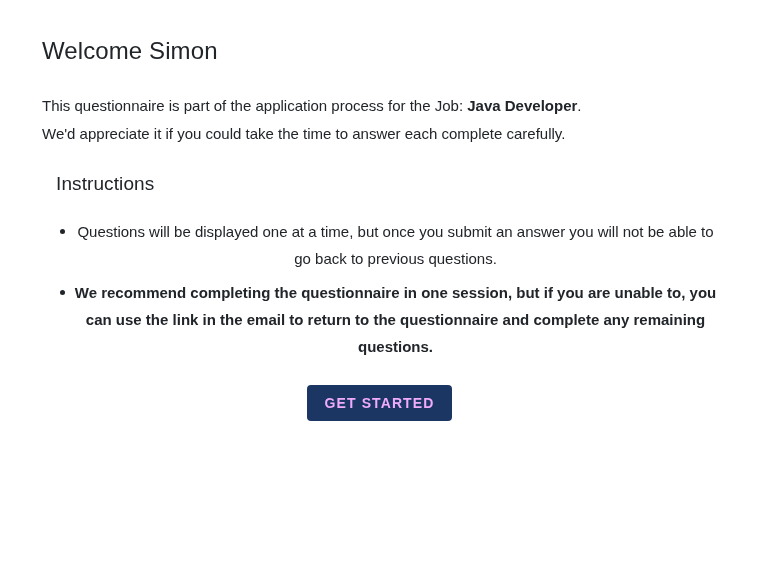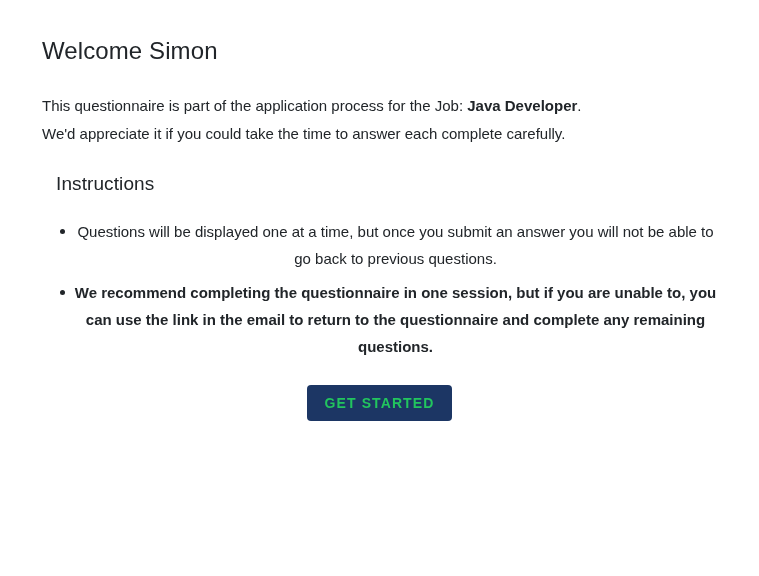--- a/index.html
+++ b/index.html
@@ -90,21 +90,21 @@
     justify-content: center;
   }
   .get-started-button {
     display: inline-flex;
     align-items: center;
     justify-content: center;
     min-width: 136px;
     height: 36px;
     padding: 0 18px;
     background: #1c3664;
-    color: #22c55e;
+    color: #f0abfc;
     border: none;
     border-radius: 4px;
     font-family: "Liberation Sans", sans-serif;
     font-size: 14px;
     font-weight: 700;
     letter-spacing: 1.1px;
     text-transform: uppercase;
     cursor: pointer;
   }
 </style>

